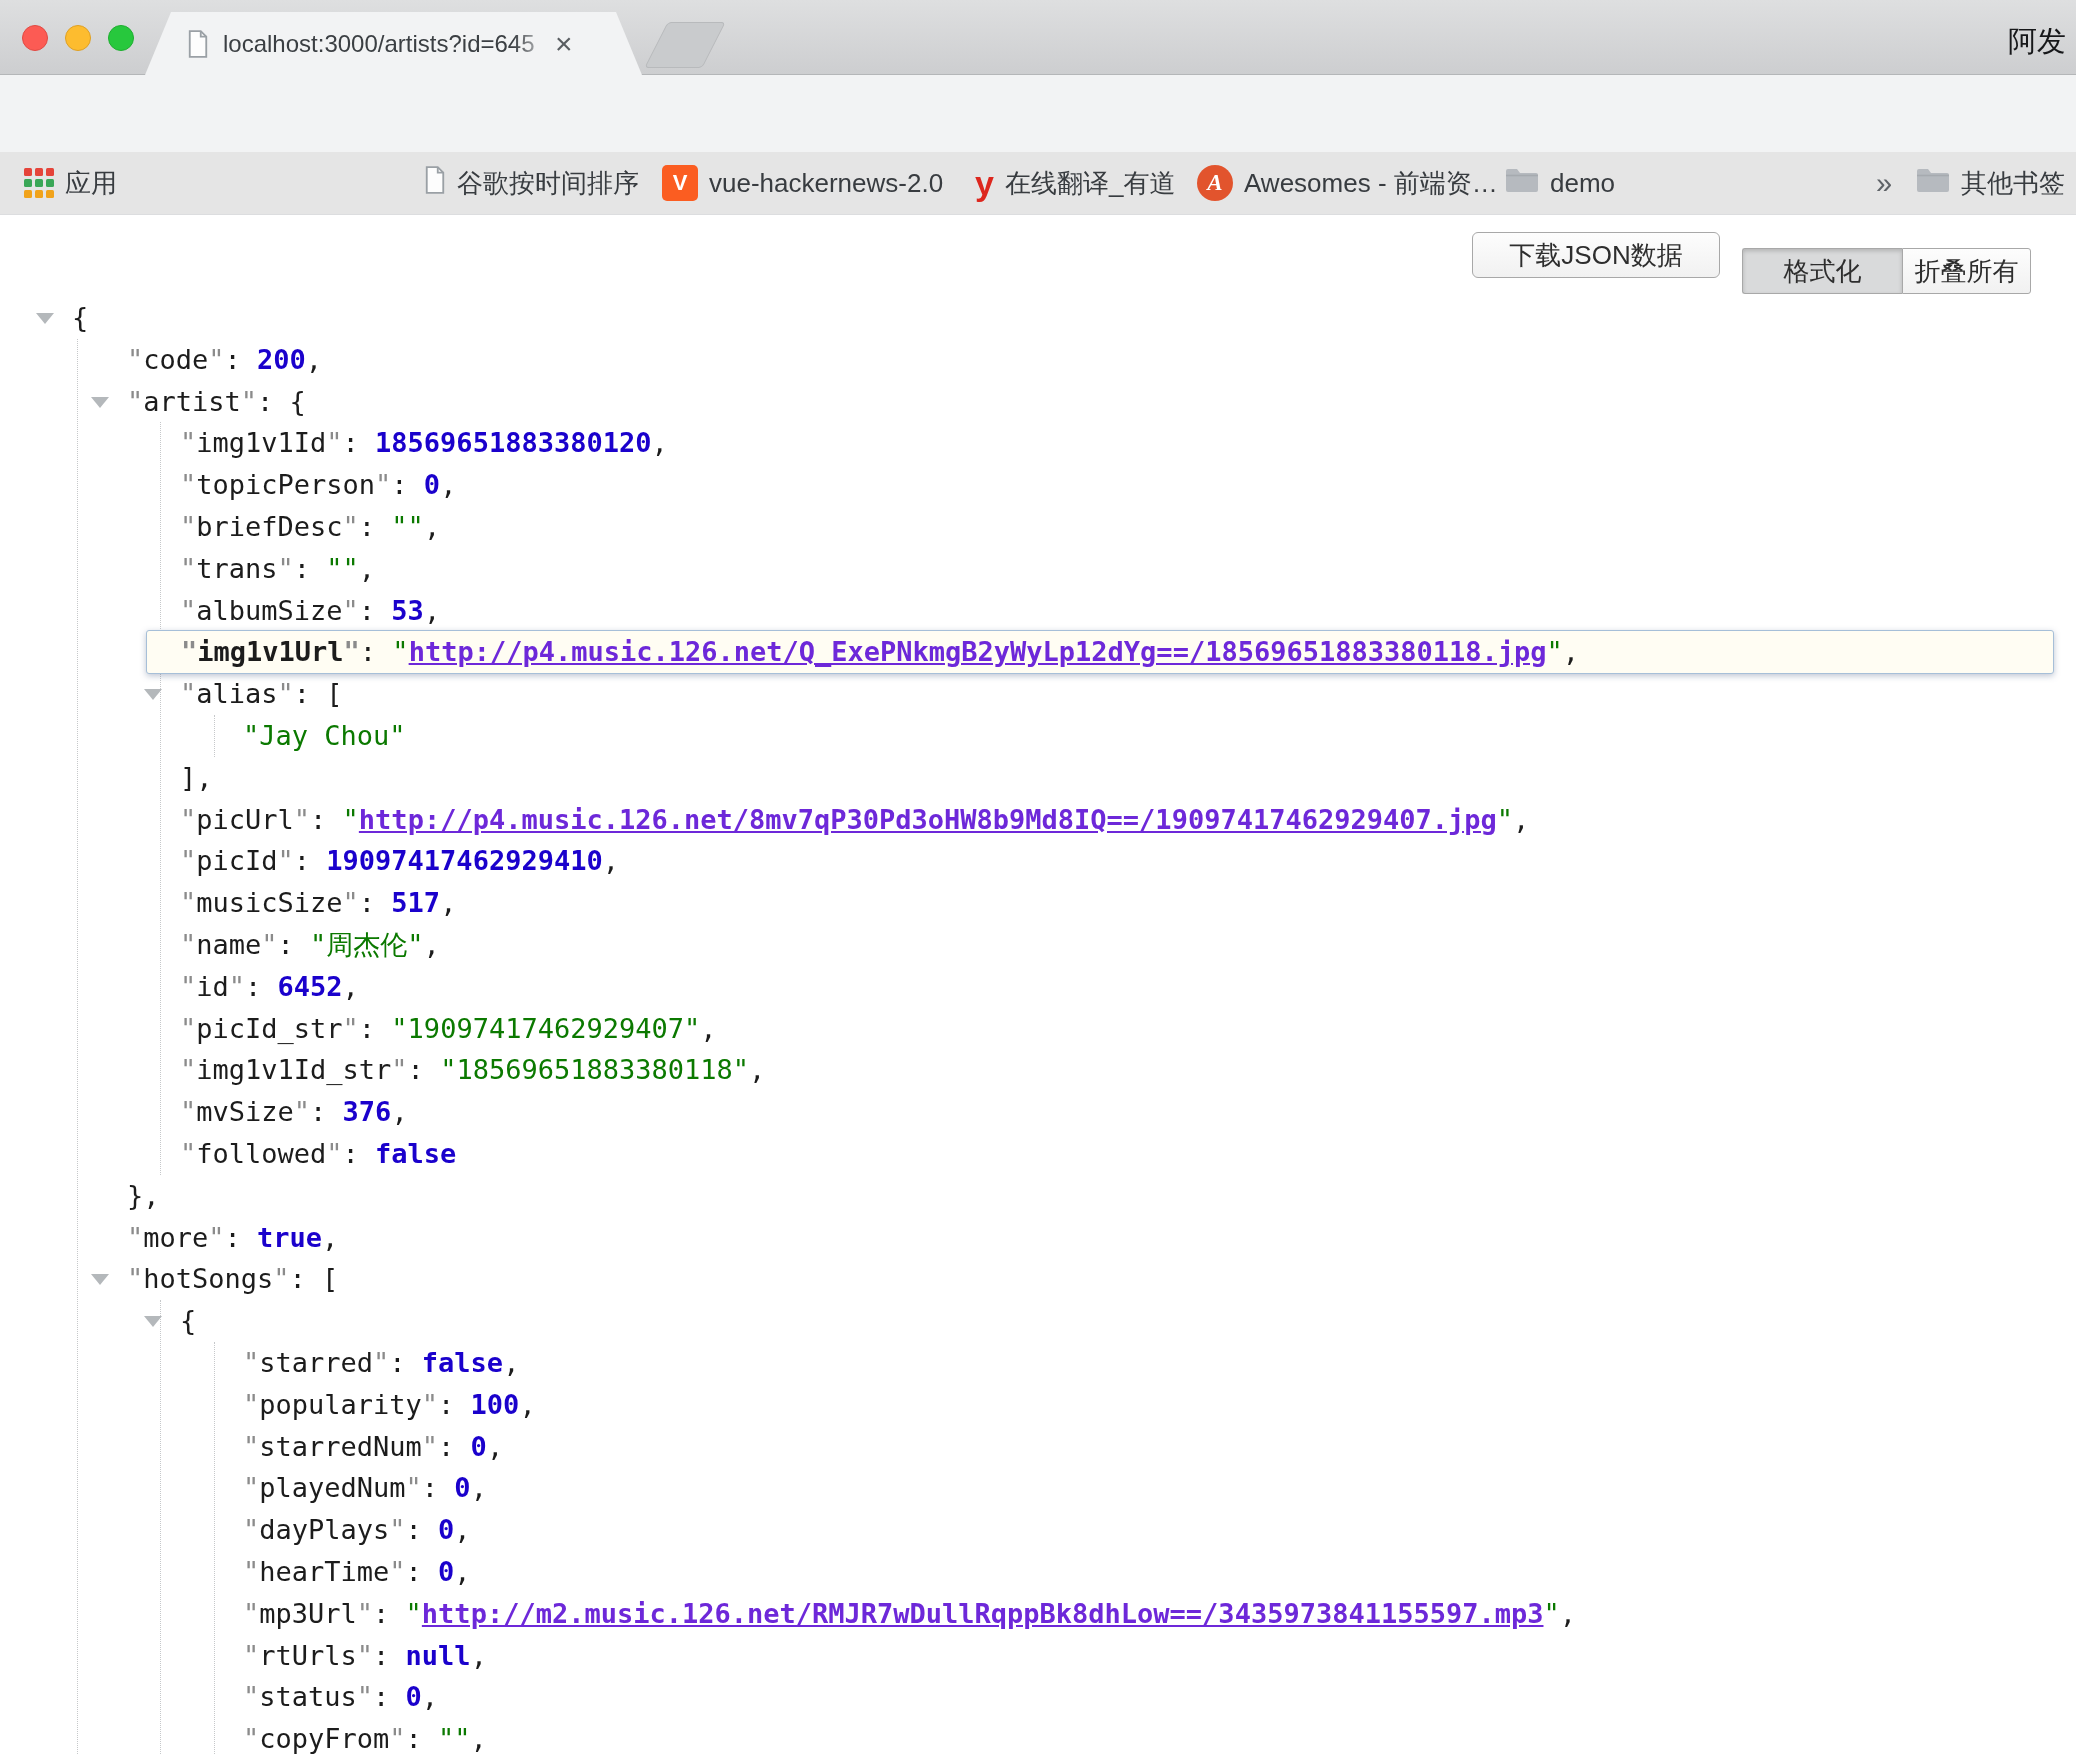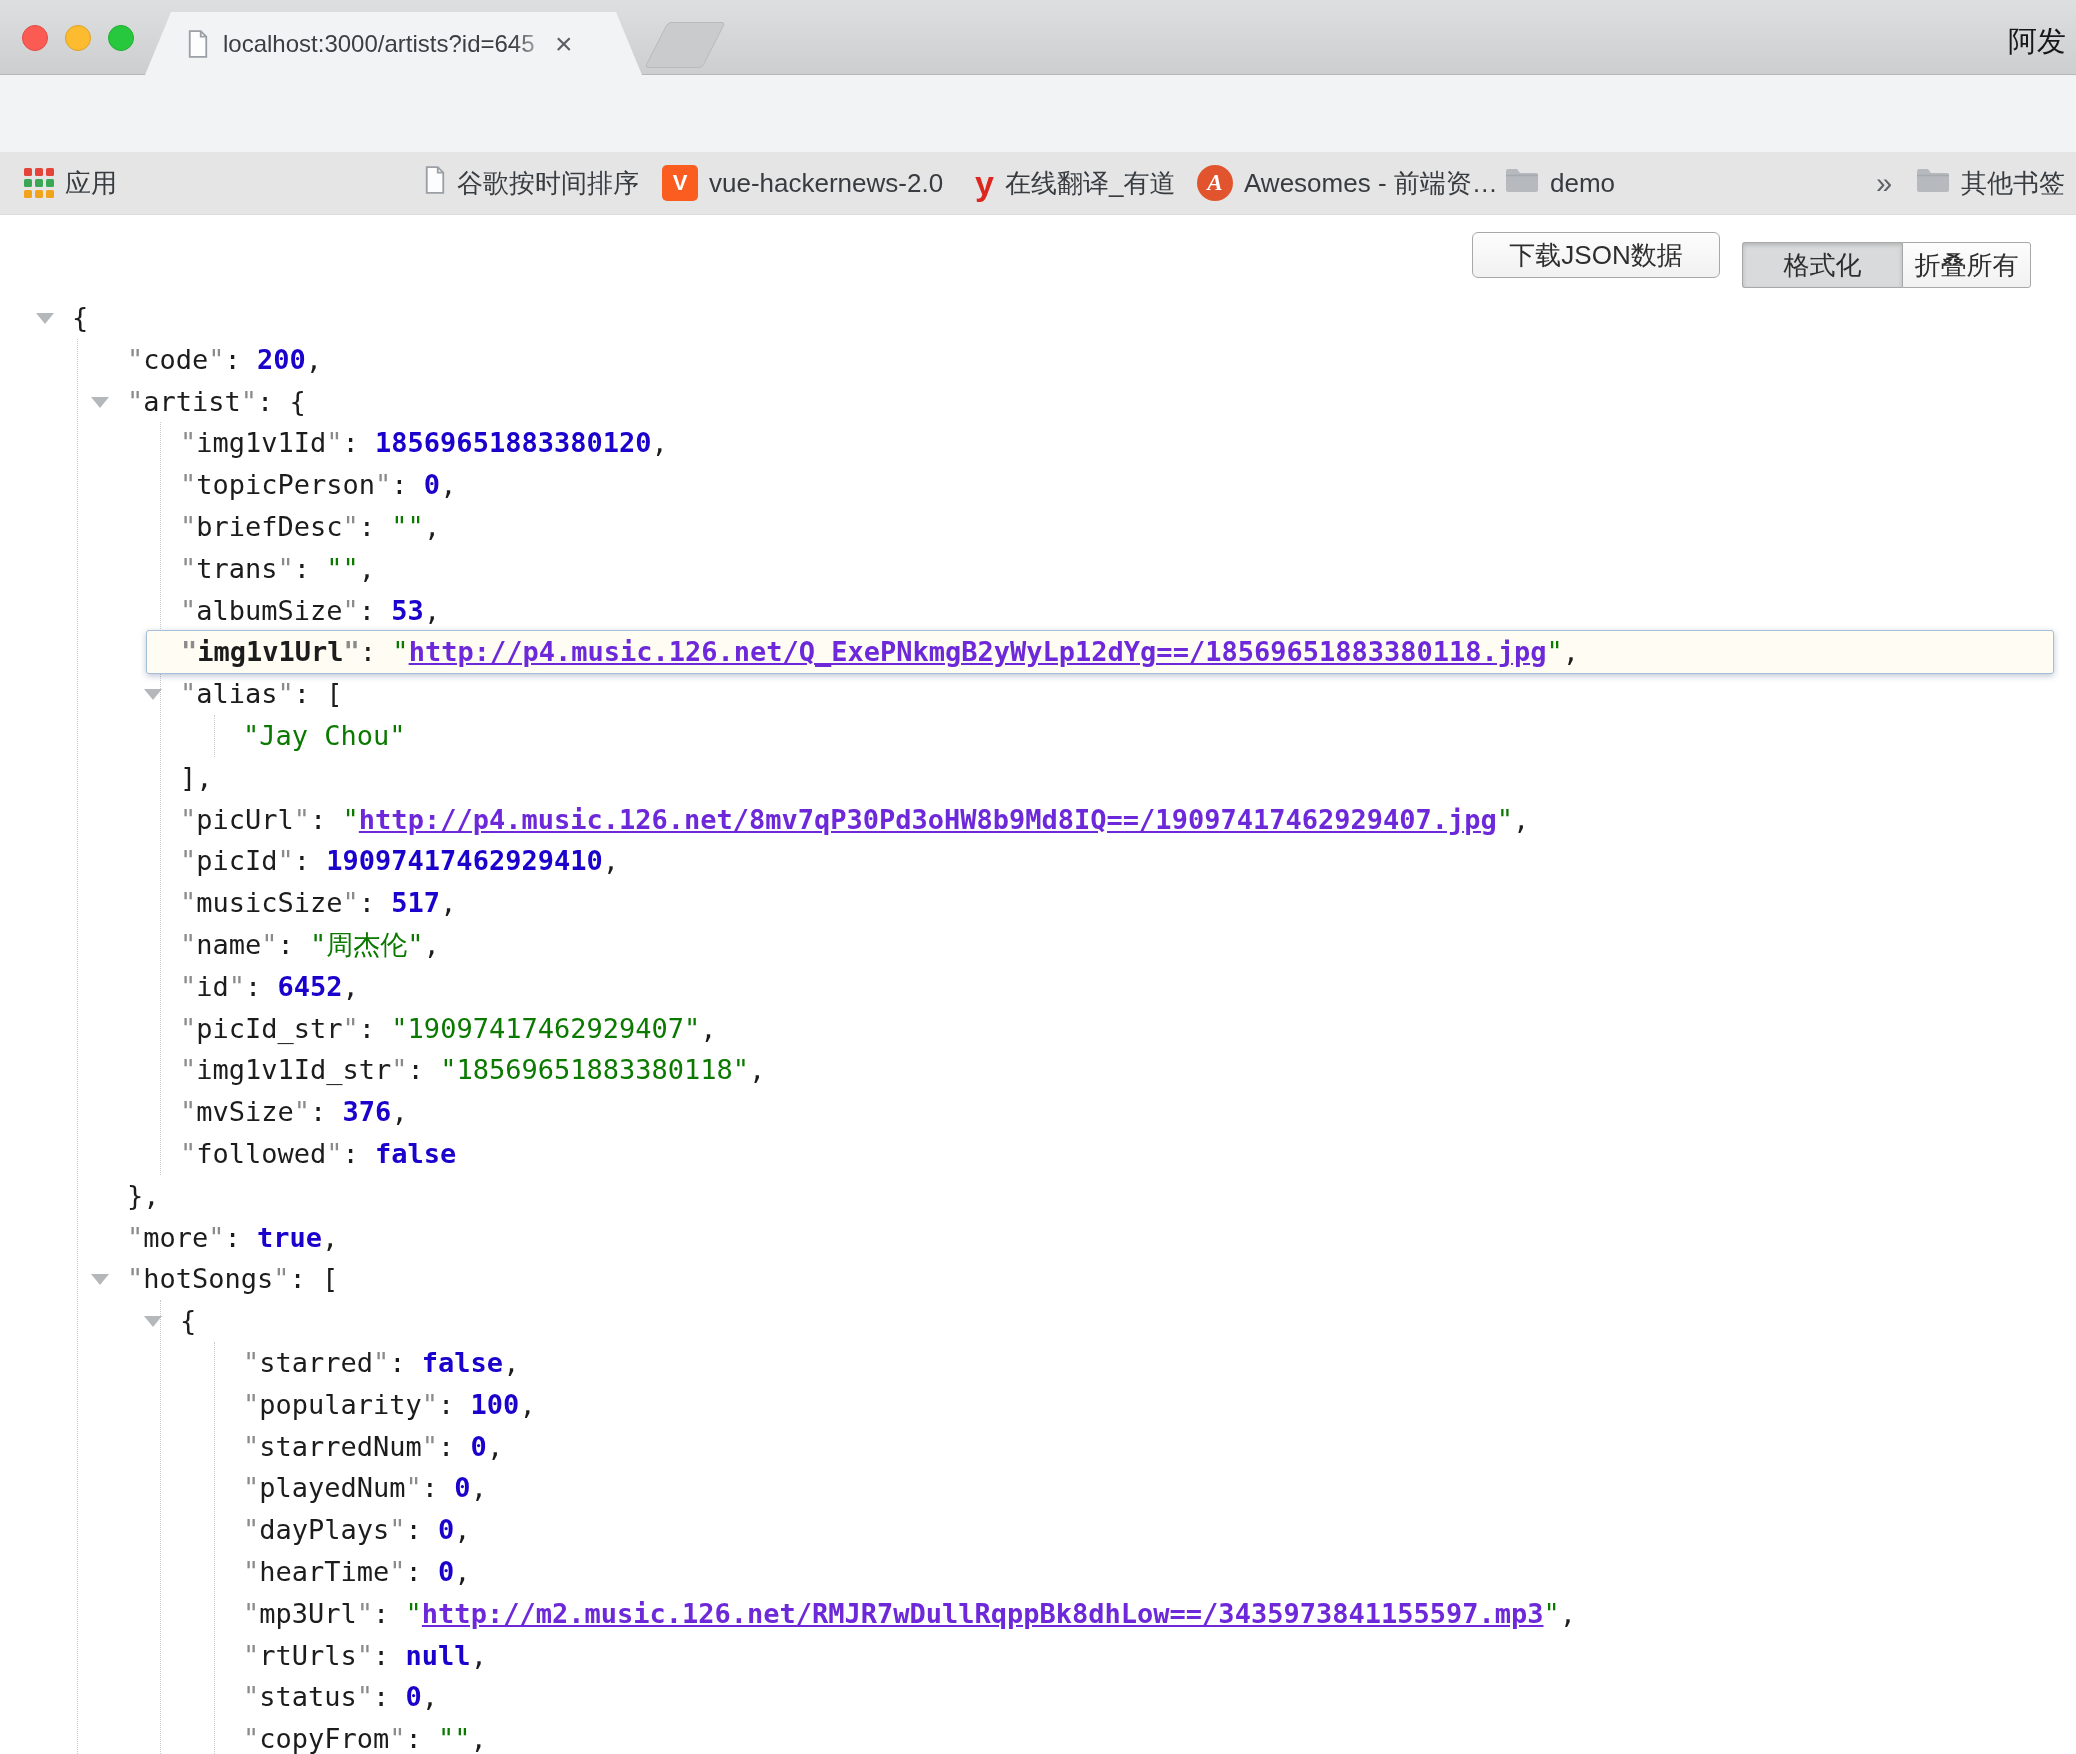--- a/index.html
+++ b/index.html
@@ -65,21 +65,21 @@
   .ydao{font-size:34px;font-weight:800;color:#dd271e;line-height:30px;}
   .awes{width:36px;height:36px;border-radius:50%;background:#e2542d;display:flex;align-items:center;justify-content:center;}
   .awes span{color:#fff;font-size:23px;font-weight:700;font-style:italic;font-family:"Liberation Serif",serif;}
   .bm-chevron{font-size:29px;color:#5f6368;}
   
   .content{position:absolute;left:0;top:215px;width:2076px;height:1539px;background:#fff;}
   .btn{position:absolute;top:17px;height:46px;box-sizing:border-box;border:1px solid #a8a8a8;
     border-radius:6px;background:linear-gradient(#fdfdfd,#f1f1f1);color:#2e2e2e;font-size:26px;
     font-family:"Liberation Sans",sans-serif;display:flex;align-items:center;justify-content:center;padding:0;}
   .btn-download{left:1472px;width:248px;}
-  .btn-group{position:absolute;top:27px;left:1742px;display:flex;}
+  .btn-group{position:absolute;top:33px;left:1742px;display:flex;}
   .btn-g{position:static;height:46px;box-sizing:border-box;border:1px solid #a8a8a8;color:#2e2e2e;
     font-size:26px;display:flex;align-items:center;justify-content:center;}
   .btn-format{width:160px;border-radius:3px 0 0 3px;background:#d9dadb;
     box-shadow:inset 0 2px 4px rgba(0,0,0,.18);border-right:none;}
   .btn-collapse{width:129px;border-radius:0 3px 3px 0;background:linear-gradient(#fdfdfd,#f1f1f1);}
   
   .json{position:absolute;left:0;top:82px;width:2076px;height:1457px;overflow:hidden;
     font-family:"DejaVu Sans Mono","Liberation Mono",monospace;font-size:27px;color:#1c1c1c;}
   .guide{position:absolute;width:0;border-left:1px dotted #c6c8ca;}
   .json-row{position:relative;height:41.8px;line-height:41.8px;white-space:pre;}

